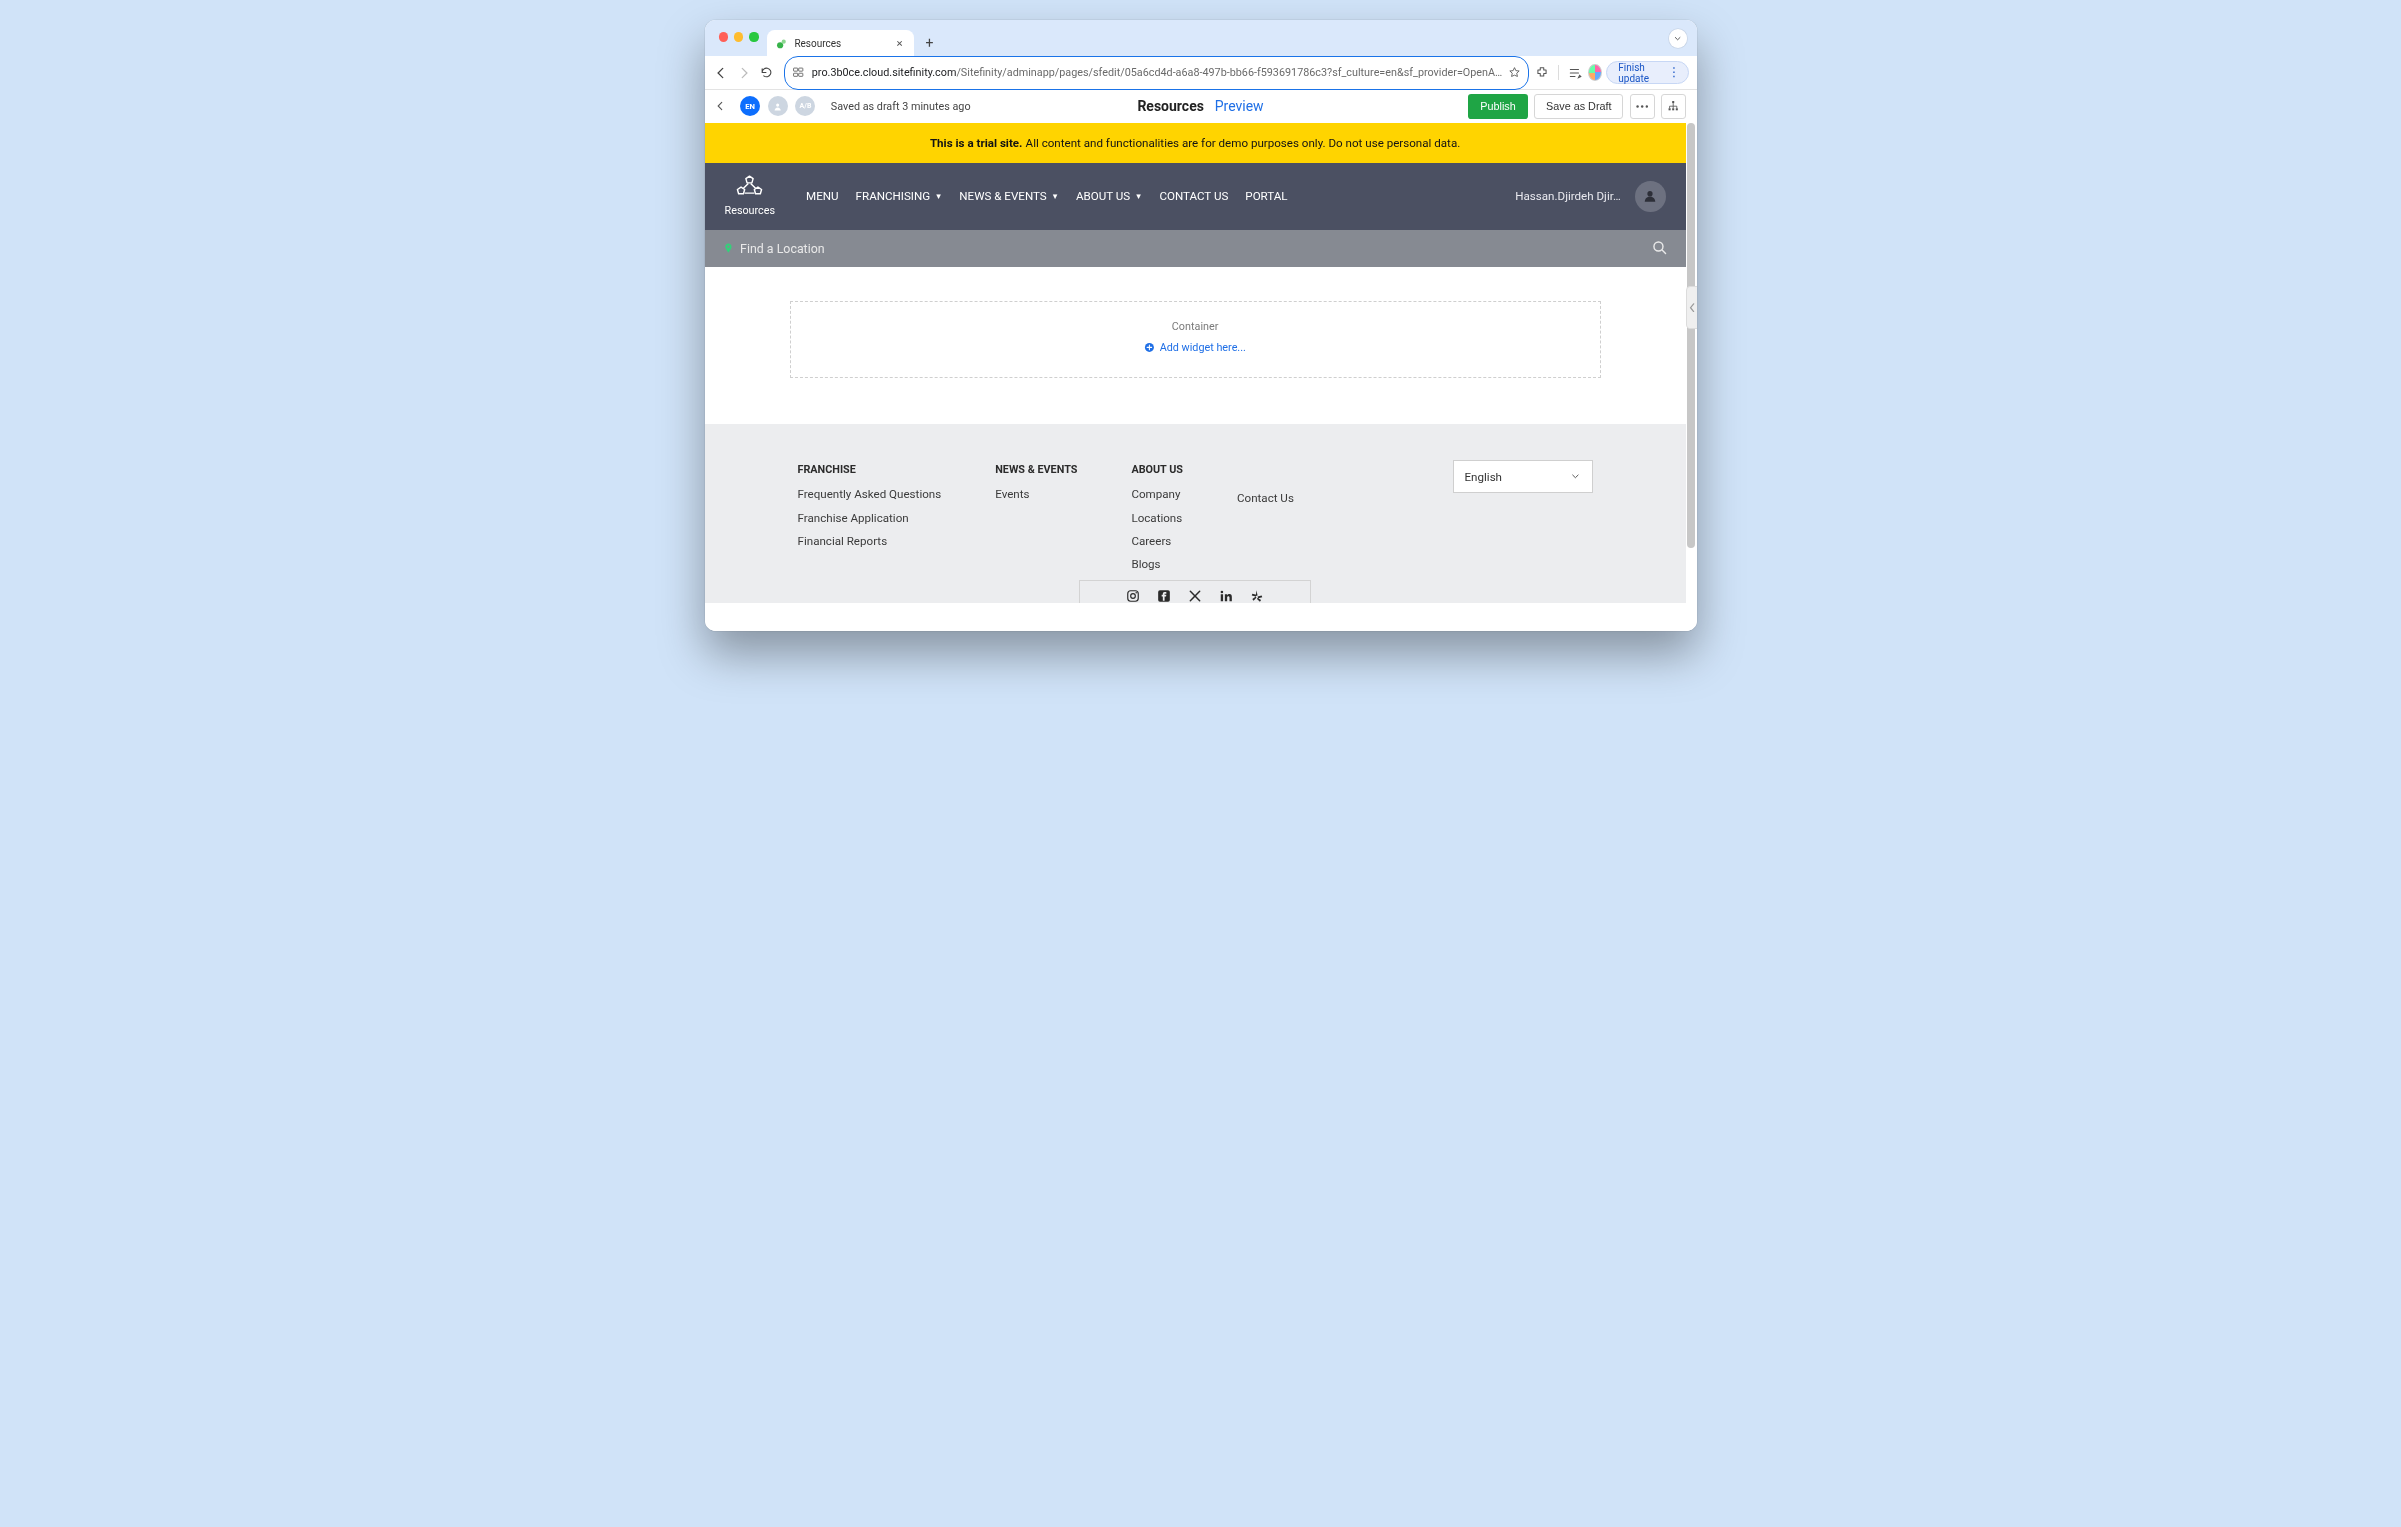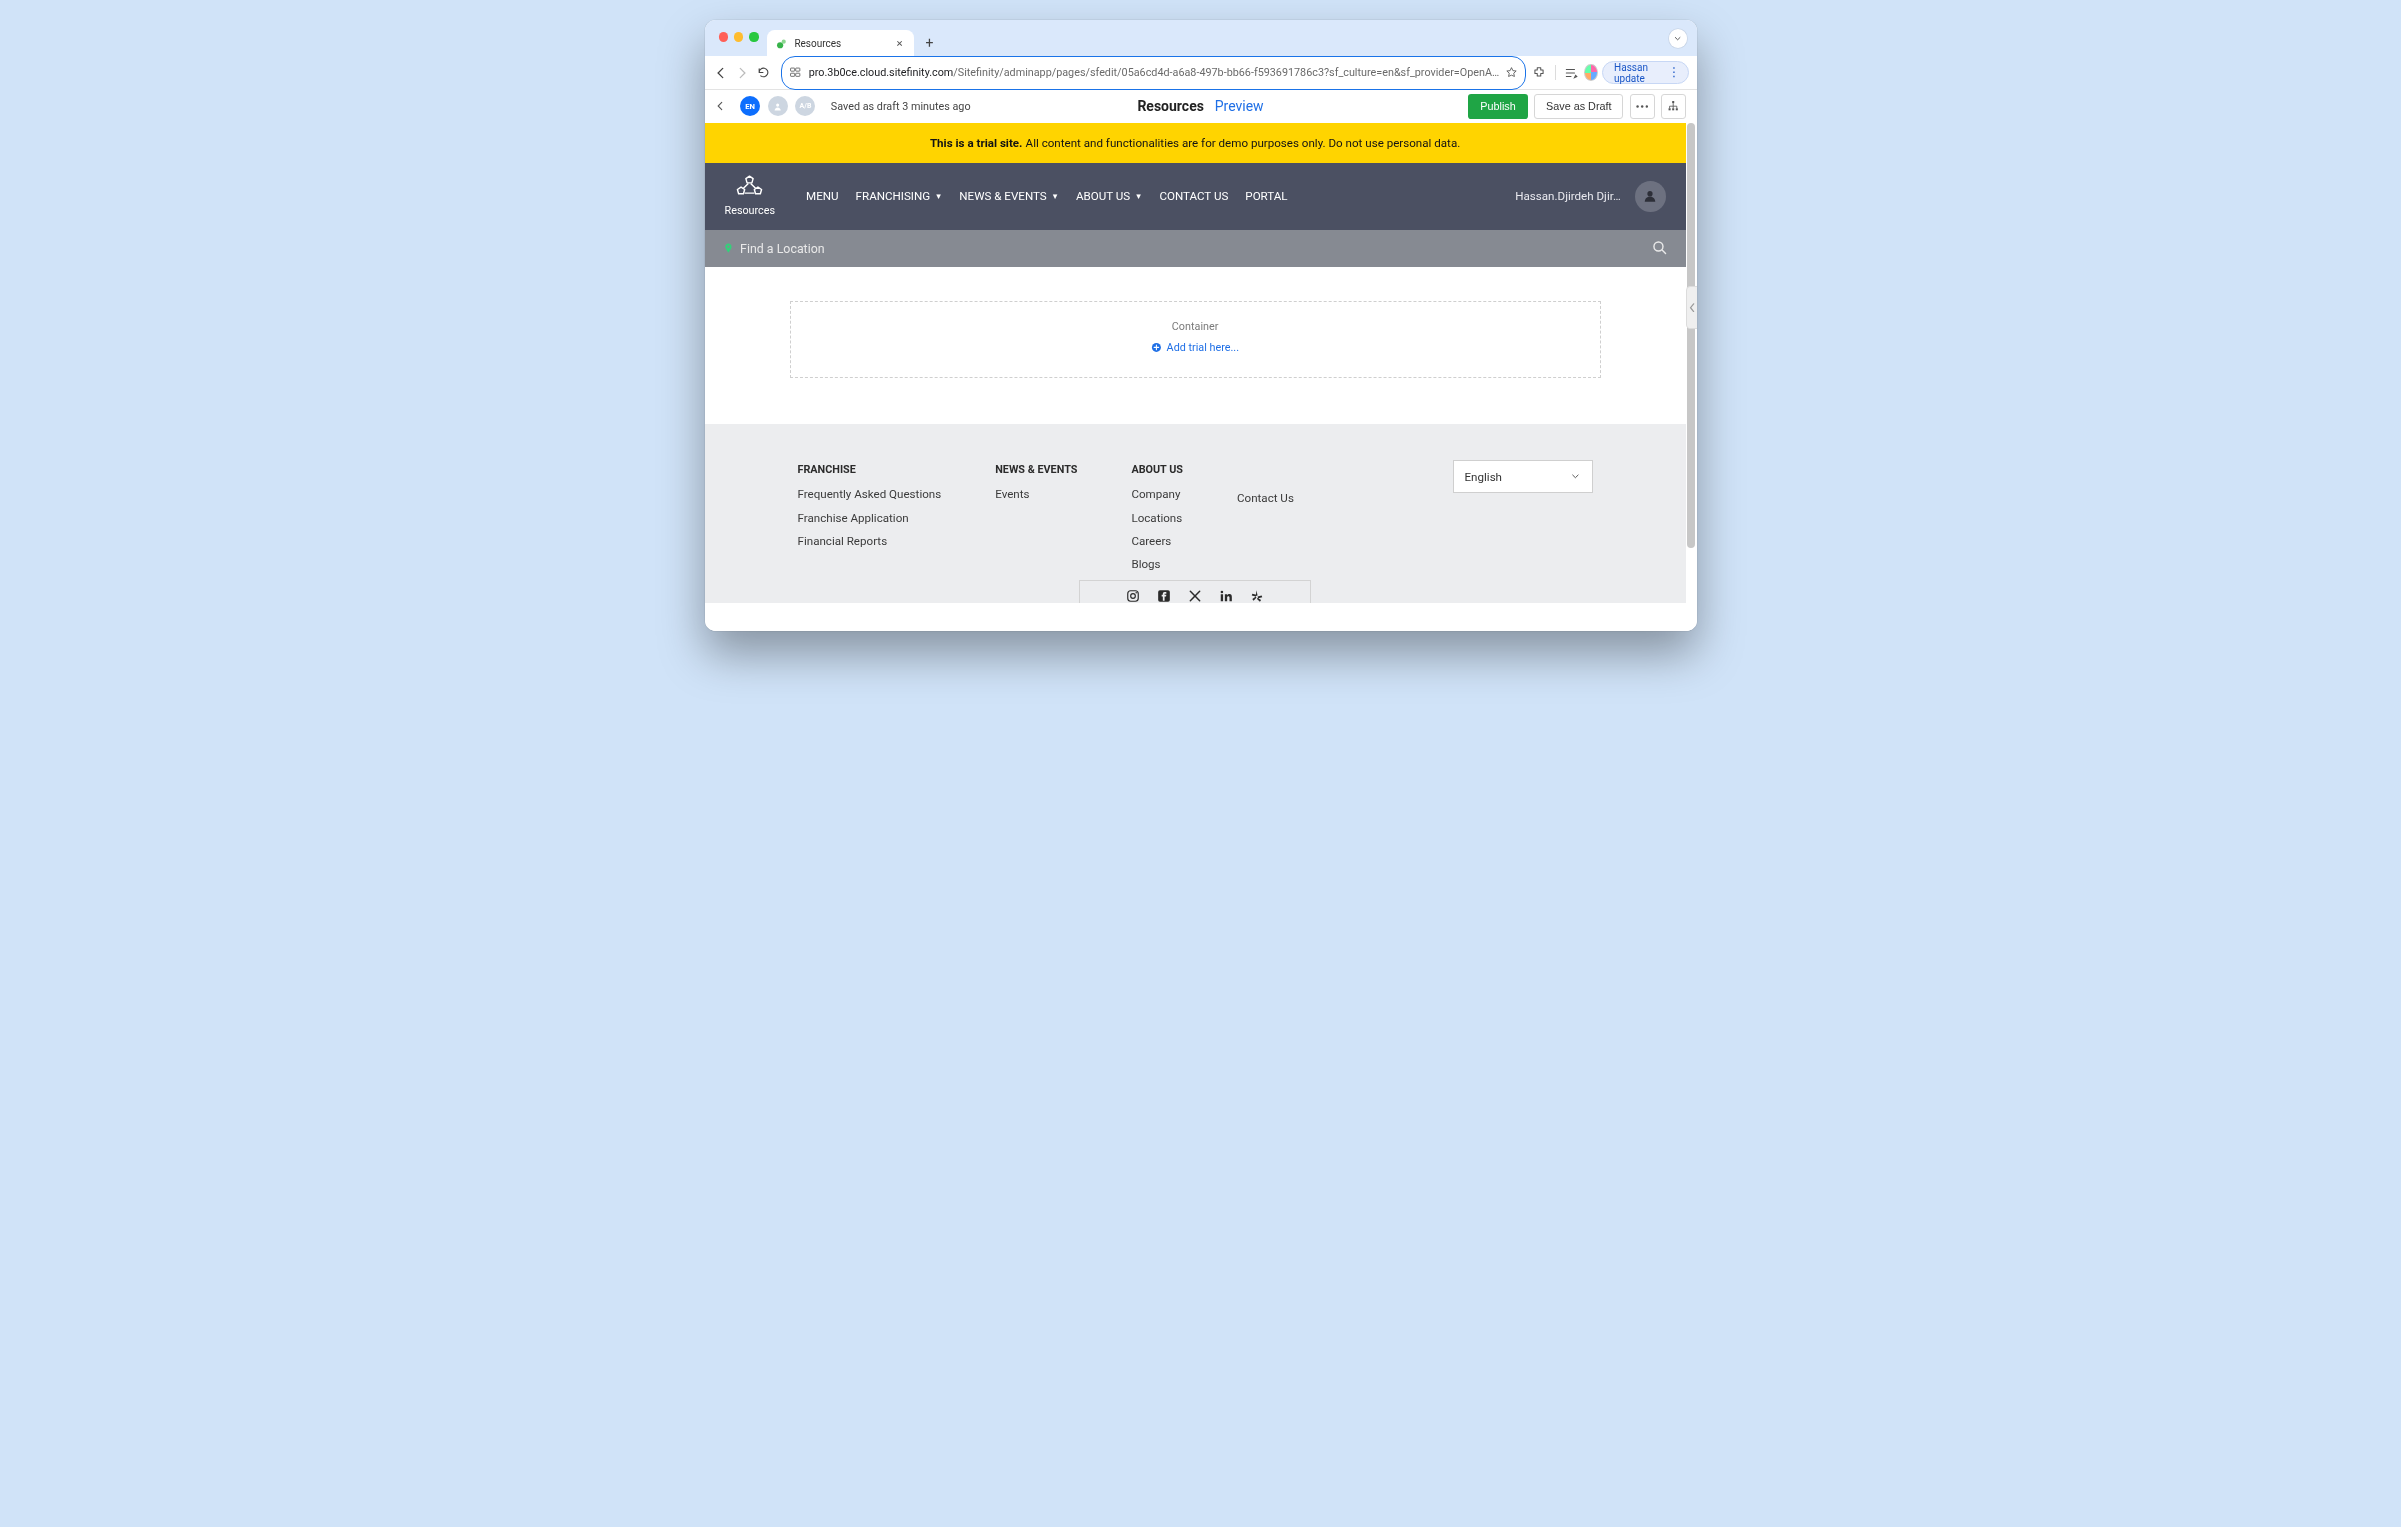--- a/index.html
+++ b/index.html
@@ -197,21 +197,21 @@
             </svg>
         </div>
         <div class="sep"></div>
         <div class="ext">
           <svg width="14" height="14" viewBox="0 0 24 24">
               <path d="M4 6h14M4 12h14M4 18h8M20 16l-2 4 4-2z" stroke="#555" stroke-width="1.8" fill="none" stroke-linecap="round"></path>
             </svg>
         </div>
         <div class="avatar-small"></div>
         <div class="finish-btn">
-          <span>Hassan update</span>
+          <span>Finish update</span>
           <span class="kebab">⋮</span>
         </div>
       </div>
     </div>
 
     <div class="app-toolbar">
       <span class="back-chev">
         <svg width="10.8" height="14" viewBox="0 0 24 24">
             <path d="M15 4l-8 8 8 8" stroke="#555" stroke-width="2.4" fill="none" stroke-linecap="round"></path>
           </svg>
@@ -328,21 +328,21 @@
         <div class="canvas-area">
           <div class="container-widget">
             <div class="lbl">Container</div>
             <div class="add-widget">
               <span class="plus">
                 <svg width="10.8" height="10.8" viewBox="0 0 24 24">
                     <circle cx="12" cy="12" r="10" fill="#1f6fe6"></circle>
                     <path d="M12 7v10M7 12h10" stroke="#fff" stroke-width="2.4" stroke-linecap="round"></path>
                   </svg>
               </span>
-              <span>Add trial here...</span>
+              <span>Add widget here...</span>
             </div>
           </div>
         </div>
 
         <div class="site-footer">
           <div class="footer-col">
             <h4>FRANCHISE</h4>
             <a>Frequently Asked Questions</a>
             <a>Franchise Application</a>
             <a>Financial Reports</a>

